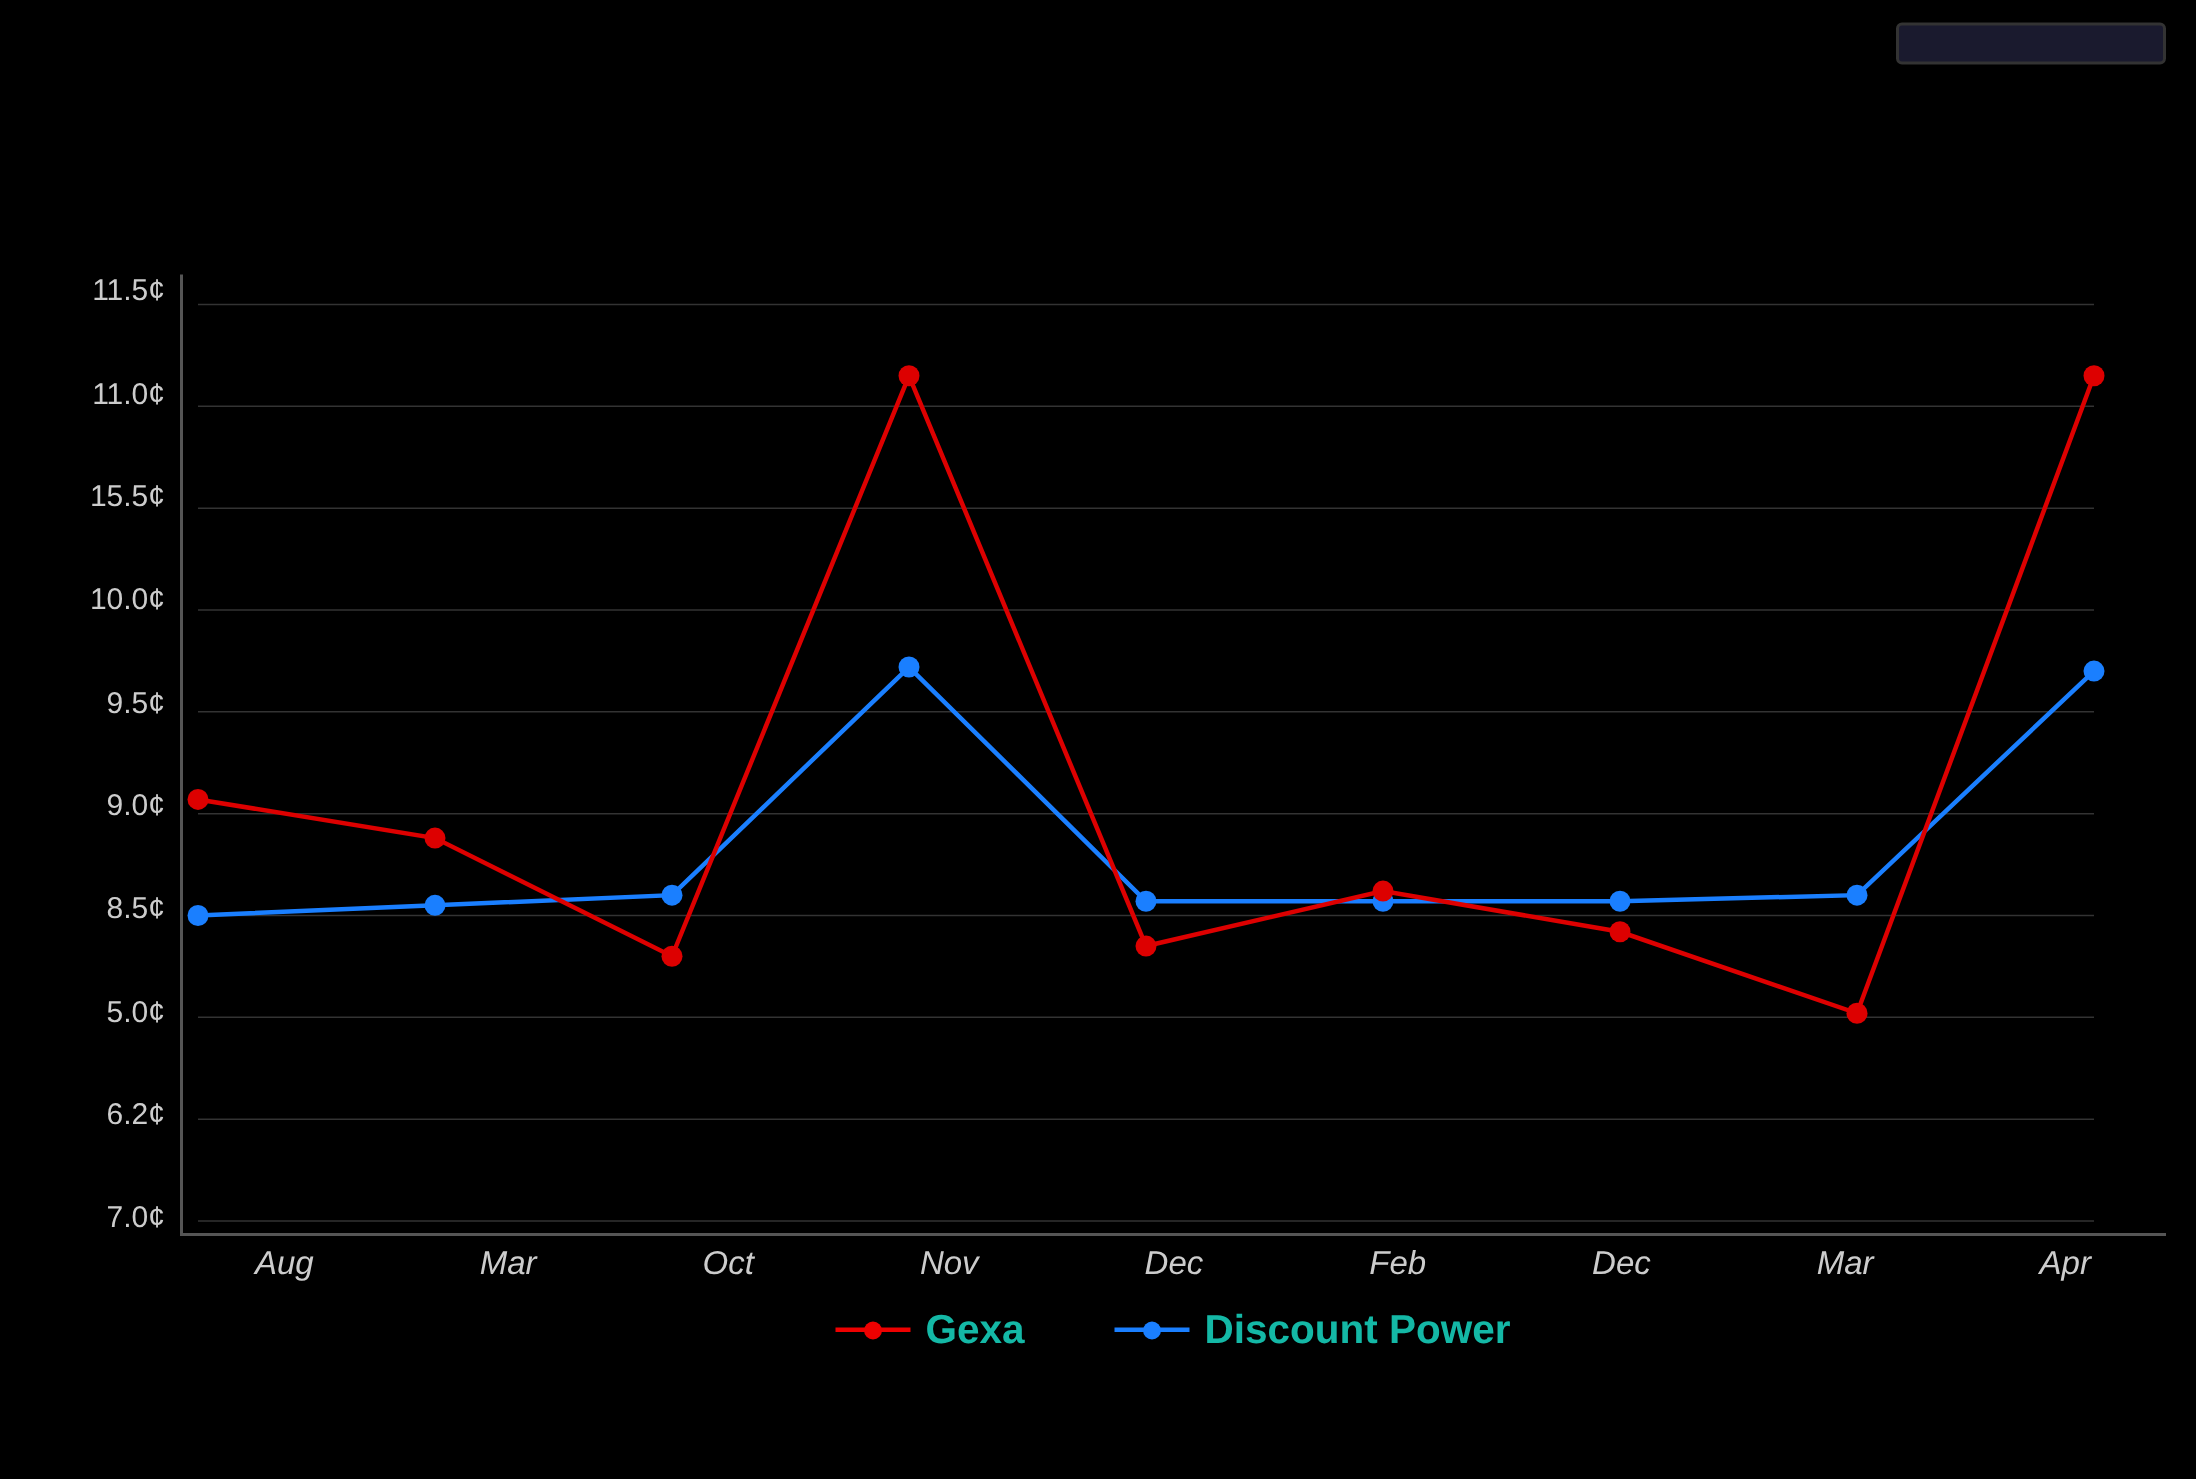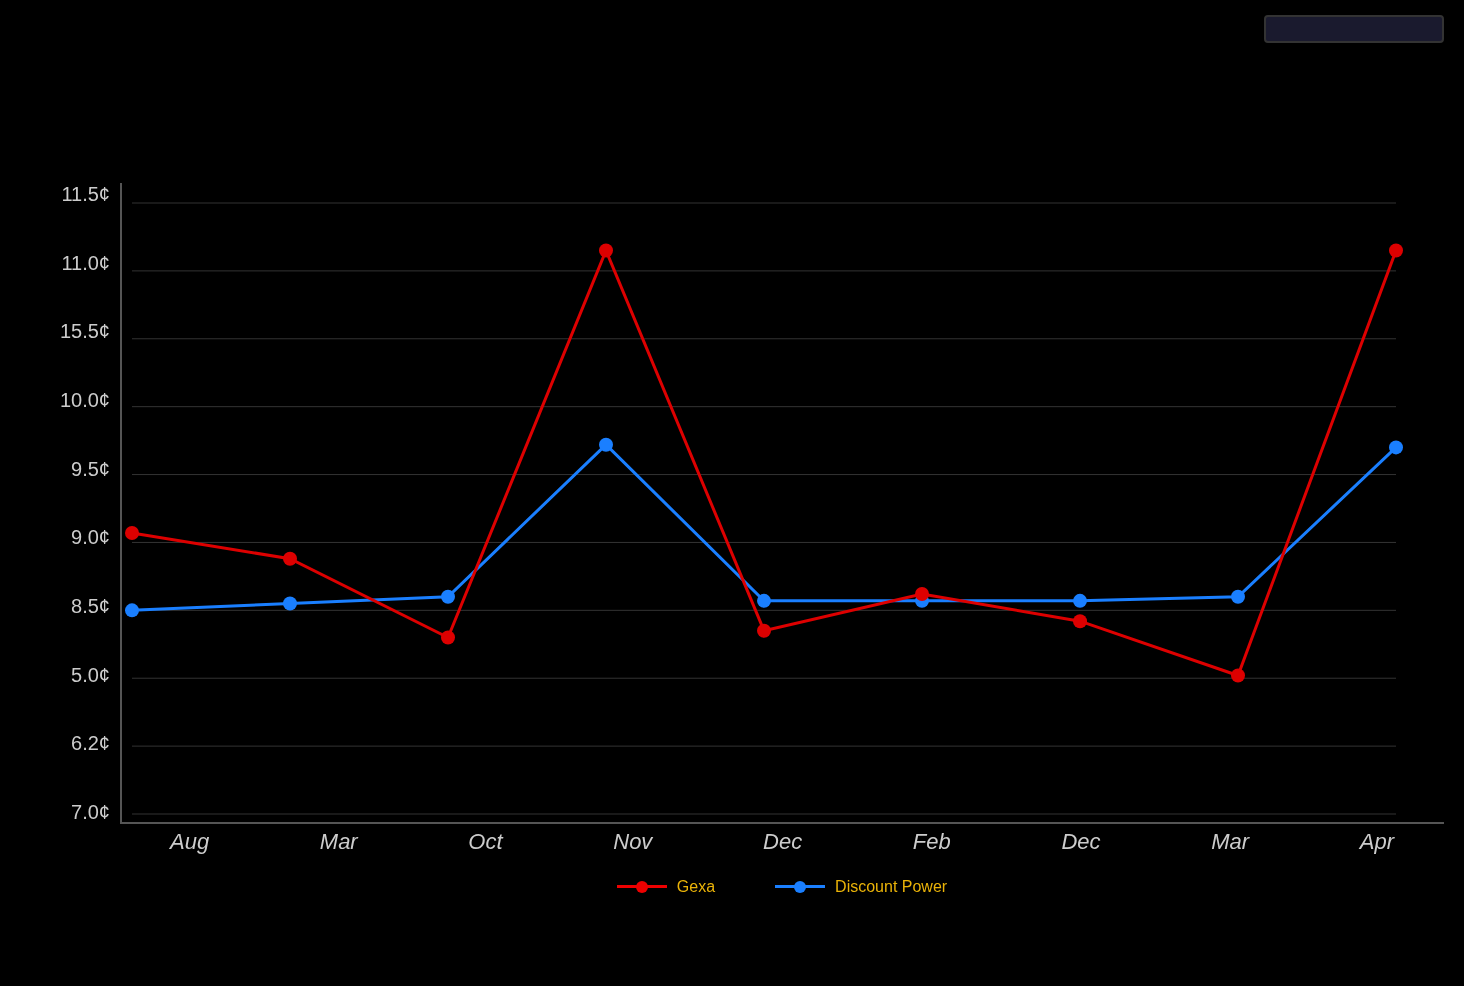--- a/index.html
+++ b/index.html
@@ -145,22 +145,23 @@
     .legend-dot {
       width: 12px;
       height: 12px;
       border-radius: 50%;
       position: absolute;
       z-index: 2;
     }
     .legend-dot-red { background: #e00; }
     .legend-dot-blue { background: #1a7fff; }
     .legend-text {
-      color: #eab308;
-      font-size: 16px;
+      color: #14b8a6;
+      font-size: 27px;
+      font-weight: bold;
     }
   </style>
 </head>
 <body>
 
 <div class="page">
 
   <div class="logo-box">
     <span class="logo-energy"></span>
     <span class="logo-simply"></span>

